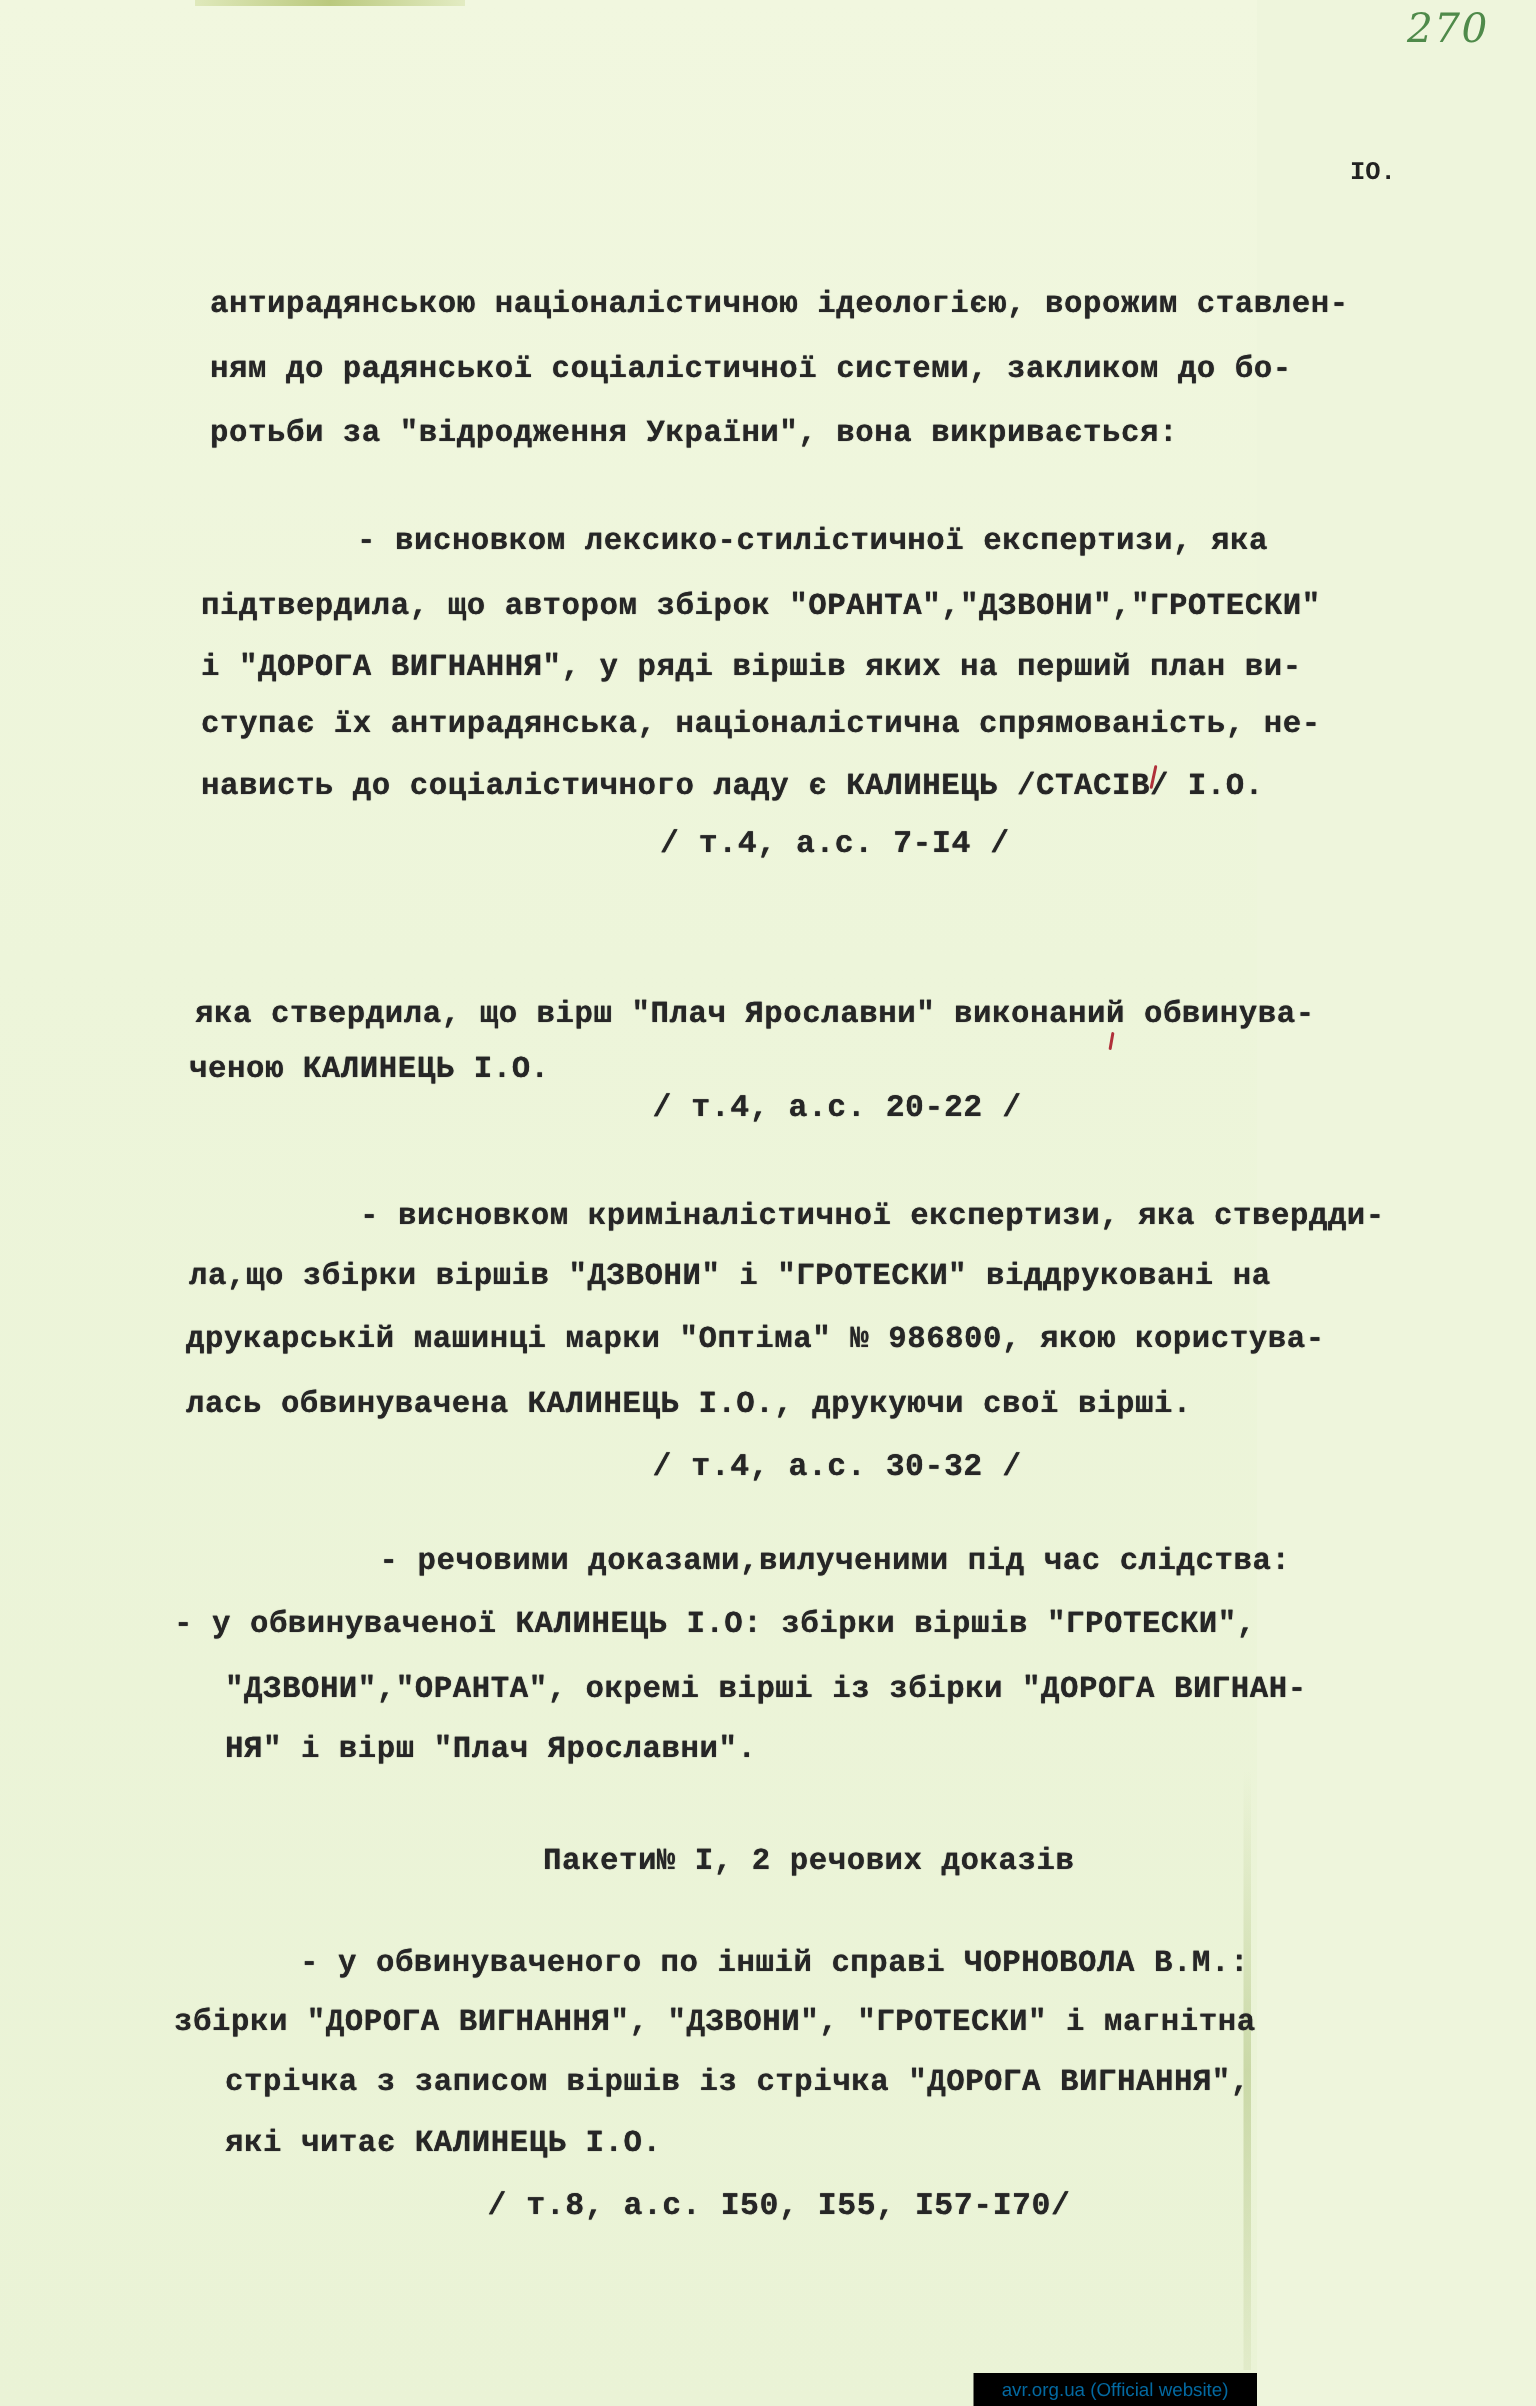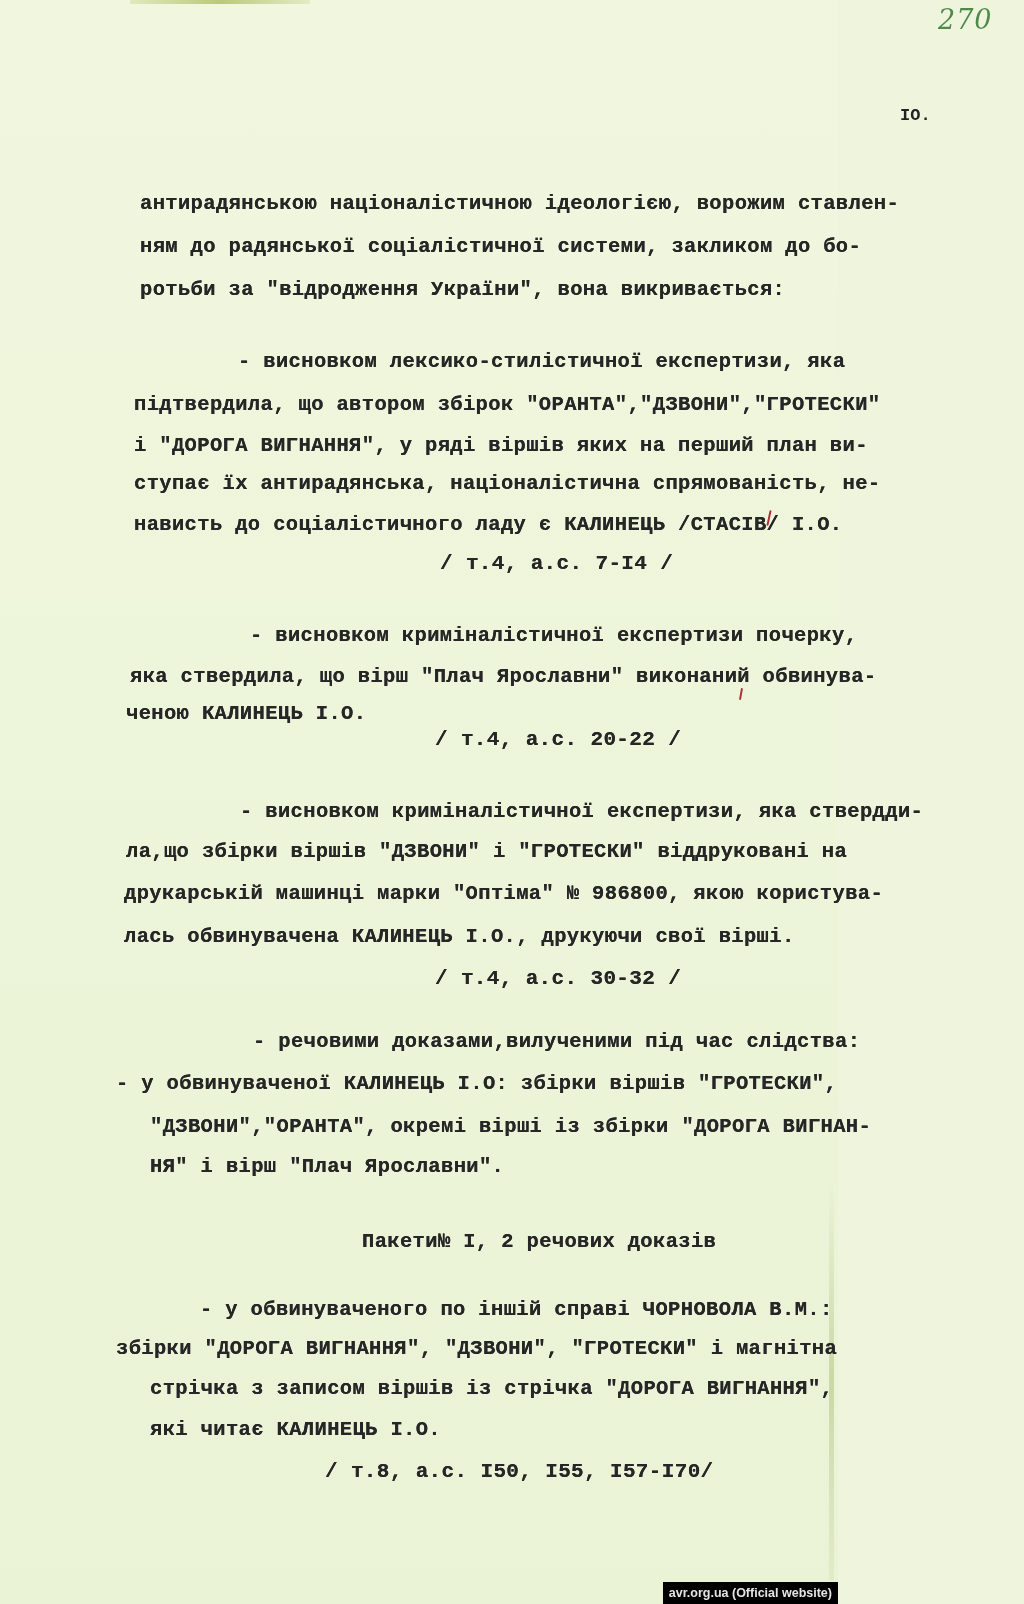--- a/index.html
+++ b/index.html
@@ -33,22 +33,22 @@
     .line {
       position: absolute; white-space: pre;
       font-size: 20.5px; font-weight: bold; letter-spacing: 0.35px;
       color: #262626;
       text-shadow: 0 0 0.6px #333;
       text-align: center;
     }
     .ref { font-size: 21px; }
     .watermark {
       position: absolute; right: 0; bottom: 0; height: 22px;
-      background: #000; color: #e5e5e5; padding: 0 6px;
-      font-family: "Liberation Sans", sans-serif; font-weight: bold;
+      background: #000; color: #0369a1; padding: 0 19px;
+      font-family: "Liberation Sans", sans-serif; font-weight: normal;
       font-size: 12.5px; line-height: 22px;
     }
     .mark {
       position: absolute; width: 2px; background: #b0303a; border-radius: 1px;
     }
   </style>
 </head>
 <body>
 
 <div class="page">
@@ -63,21 +63,20 @@
   <div class="line" style="left:140px; top:278px;">ротьби за "відродження України", вона викривається:</div>
 
   <div class="line" style="left:238px; top:350px;">- висновком лексико-стилістичної експертизи, яка</div>
   <div class="line" style="left:134px; top:393px;">підтвердила, що автором збірок "ОРАНТА","ДЗВОНИ","ГРОТЕСКИ"</div>
   <div class="line" style="left:134px; top:434px;">і "ДОРОГА ВИГНАННЯ", у ряді віршів яких на перший план ви-</div>
   <div class="line" style="left:134px; top:472px;">ступає їх антирадянська, націоналістична спрямованість, не-</div>
   <div class="line" style="left:134px; top:513px;">нависть до соціалістичного ладу є КАЛИНЕЦЬ /СТАСІВ/ І.О.</div>
   <div class="mark" style="left:768px; top:510px; height:16px; transform:rotate(12deg);"></div>
   <div class="line ref" style="left:440px; top:552px;">/ т.4, а.с. 7-I4 /</div>
 
-  <div class="line" style="left:250px; top:624px;">- висновком криміналістичної експертизи почерку,</div>
   <div class="line" style="left:130px; top:665px;">яка ствердила, що вірш "Плач Ярославни" виконаний обвинува-</div>
   <div class="line" style="left:126px; top:702px;">ченою КАЛИНЕЦЬ І.О.</div>
   <div class="mark" style="left:740px; top:688px; height:12px; transform:rotate(10deg);"></div>
   <div class="line ref" style="left:435px; top:728px;">/ т.4, а.с. 20-22 /</div>
 
   <div class="line" style="left:240px; top:800px;">- висновком криміналістичної експертизи, яка ствердди-</div>
   <div class="line" style="left:126px; top:840px;">ла,що збірки віршів "ДЗВОНИ" і "ГРОТЕСКИ" віддруковані на</div>
   <div class="line" style="left:124px; top:882px;">друкарській машинці марки "Оптіма" № 986800, якою користува-</div>
   <div class="line" style="left:124px; top:925px;">лась обвинувачена КАЛИНЕЦЬ І.О., друкуючи свої вірші.</div>
   <div class="line ref" style="left:435px; top:967px;">/ т.4, а.с. 30-32 /</div>

